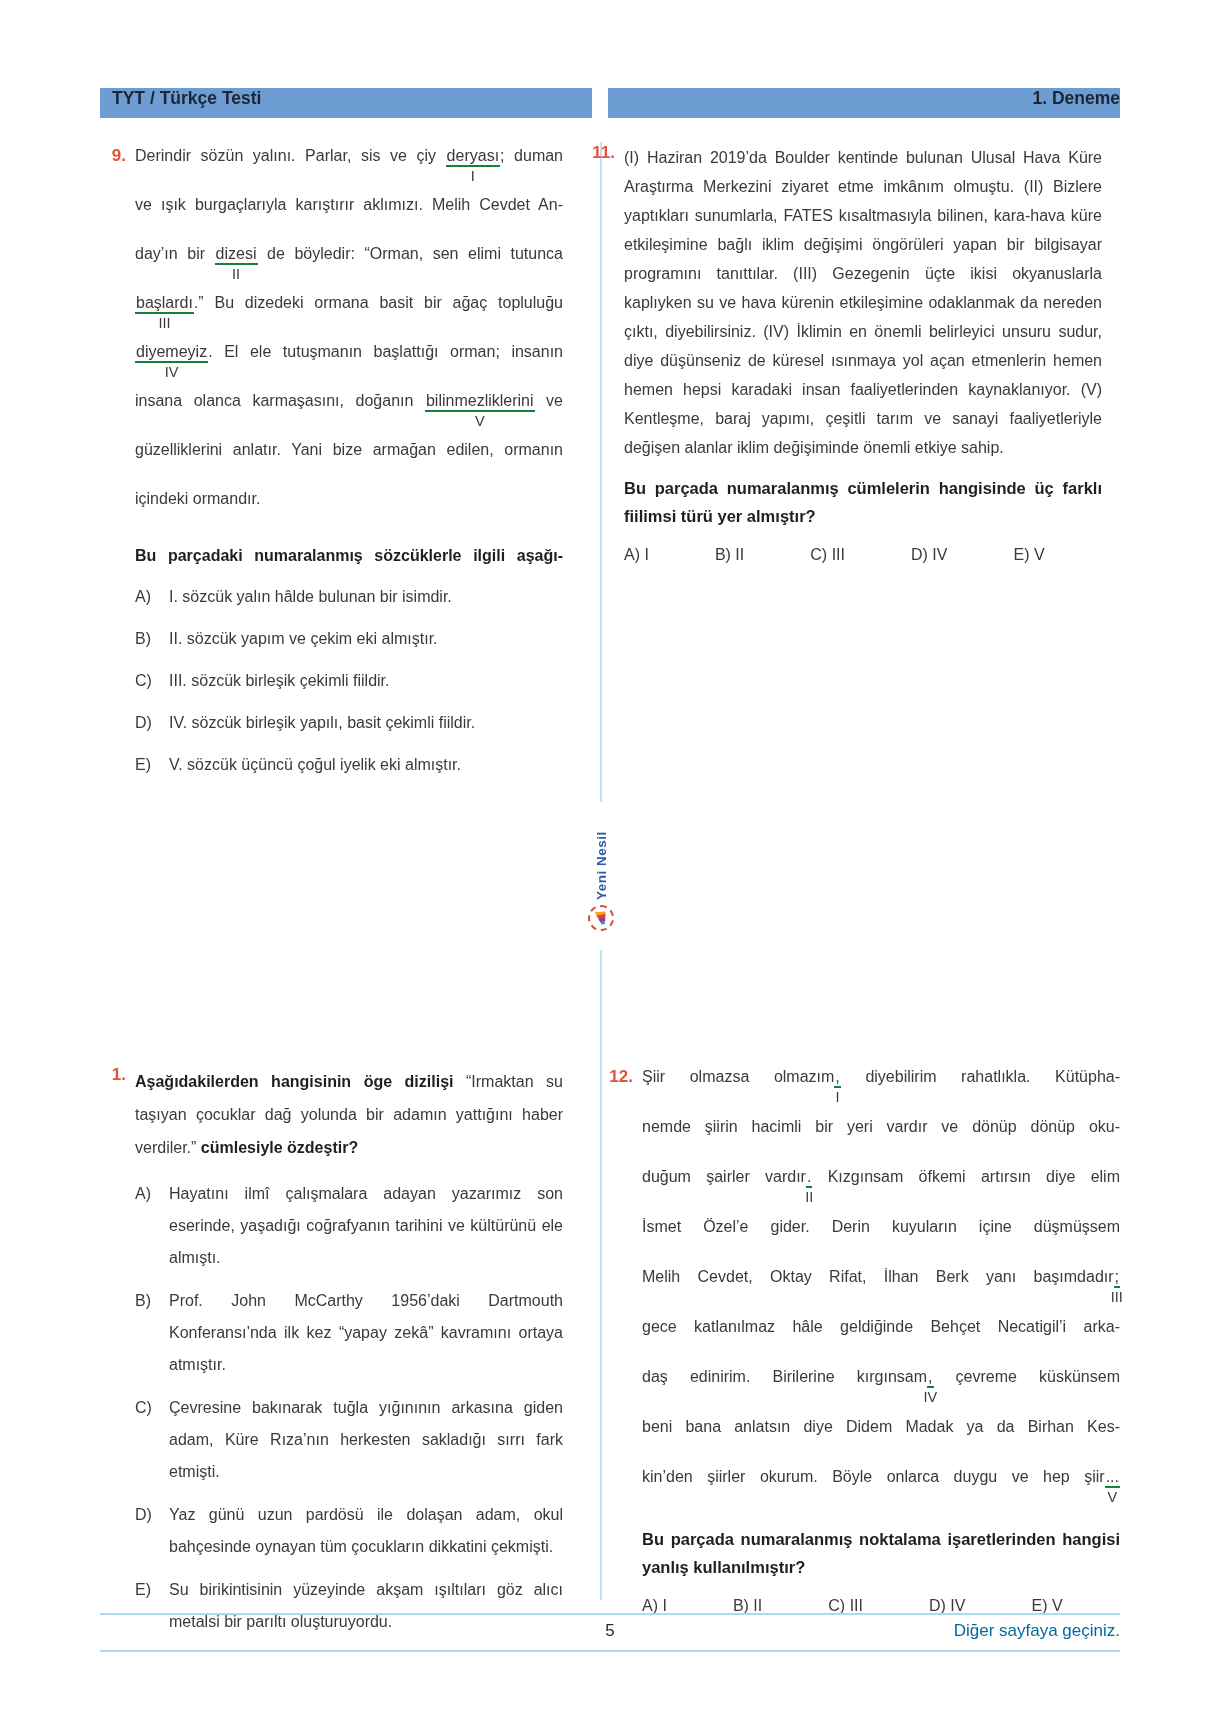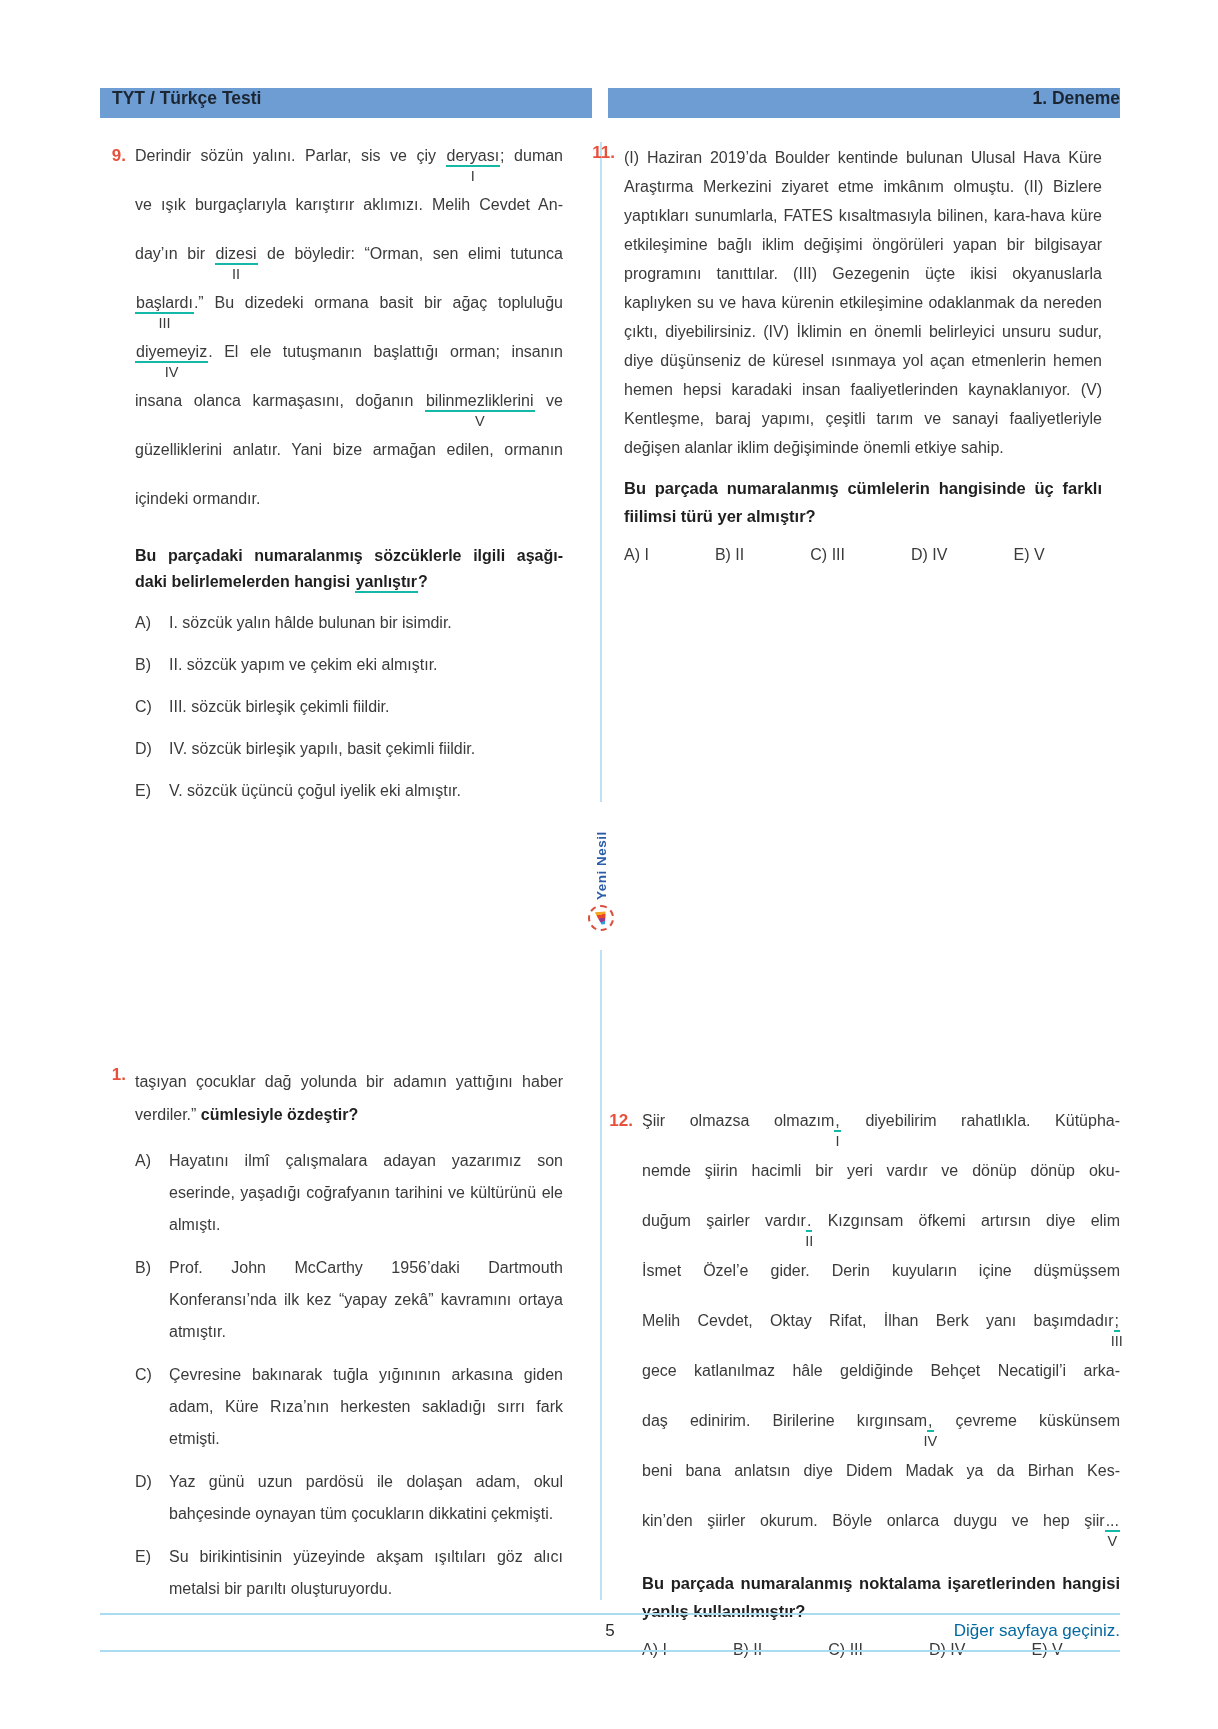--- a/index.html
+++ b/index.html
@@ -24,33 +24,33 @@
               display:flex;align-items:center;justify-content:center;}
   .funnel{width:11px;height:14px;
           background:linear-gradient(180deg,#f5a623 0 26%,#e8452b 26% 52%,#993a8c 52% 76%,#2ba0d8 76% 100%);
           clip-path:polygon(0 0,100% 10%,68% 100%,38% 96%);transform:rotate(-12deg);}
 
   
   .q{position:absolute;}
   #q0{left:135px;top:146px;width:428px;}
   #q1{left:135px;top:1065px;width:428px;}
   #q2{left:624px;top:143px;width:478px;}
-  #q3{left:642px;top:1111px;width:478px;}
+  #q3{left:642px;top:1067px;width:478px;}
   .qnum{position:absolute;right:100%;margin-right:9px;top:0;font-weight:bold;font-size:17px;
         color:#e8503c;white-space:nowrap;}
 
   .pline{position:relative;line-height:20px;font-size:16px;}
   .pline.j{text-align:justify;text-align-last:justify;}
   .p9 .pline{height:49px;}
   .p12 .pline{height:50px;}
   .s9 .pline{height:26px;}
   .s10 .pline{height:33px;line-height:33px;}
 
   .b{font-weight:bold;color:#1f1f1f;}
-  .u{display:inline-block;position:relative;border-bottom:2px solid #14b8a6;padding:0 1px;line-height:18px;}
+  .u{display:inline-block;position:relative;border-bottom:2px solid #15803d;padding:0 1px;line-height:18px;}
   .mark{position:absolute;top:calc(100% + 2px);left:50%;transform:translateX(-50%);
         font-size:14.5px;font-weight:normal;color:#3a3a3a;border-bottom:none;}
 
   .stem{margin-top:8px;}
   .stem-first{margin-top:0;}
   .stem-p{font-weight:bold;color:#1f1f1f;font-size:16.5px;line-height:28px;text-align:justify;margin-top:12px;}
   #q3 .stem-p{margin-top:2px;}
   .passage-p{font-size:16px;line-height:29px;text-align:justify;}
 
   .opts{margin-top:14px;}
@@ -98,21 +98,20 @@
         <div class="pline j"><span>ve ışık burgaçlarıyla karıştırır aklımızı. Melih Cevdet An-</span></div>
         <div class="pline j"><span>day’ın bir </span><span class="u">dizesi<span class="mark">II</span></span><span> de böyledir: “Orman, sen elimi tutunca</span></div>
         <div class="pline j"><span class="u">başlardı<span class="mark">III</span></span><span>.” Bu dizedeki ormana basit bir ağaç topluluğu</span></div>
         <div class="pline j"><span class="u">diyemeyiz<span class="mark">IV</span></span><span>. El ele tutuşmanın başlattığı orman; insanın</span></div>
         <div class="pline j"><span>insana olanca karmaşasını, doğanın </span><span class="u">bilinmezliklerini<span class="mark">V</span></span><span> ve</span></div>
         <div class="pline j"><span>güzelliklerini anlatır. Yani bize armağan edilen, ormanın</span></div>
         <div class="pline"><span>içindeki ormandır.</span></div>
       </div>
     <div class="stem s9">
         <div class="pline j"><span class="b">Bu parçadaki numaralanmış sözcüklerle ilgili aşağı-</span></div>
-        <div class="pline"><span class="b">daki belirlemelerden hangisi </span><span class="b u">yanlıştır</span><span class="b">?</span></div>
       </div>
     <div class="opts opts9">
         <div class="opt">
           <span class="opt-letter">A)</span>
           <span class="opt-text">I. sözcük yalın hâlde bulunan bir isimdir.</span>
         </div>
         <div class="opt">
           <span class="opt-letter">B)</span>
           <span class="opt-text">II. sözcük yapım ve çekim eki almıştır.</span>
         </div>
@@ -127,20 +126,21 @@
         <div class="opt">
           <span class="opt-letter">E)</span>
           <span class="opt-text">V. sözcük üçüncü çoğul iyelik eki almıştır.</span>
         </div>
       </div>
   </section>
 
   <section class="q" id="q1">
     <span class="qnum">1.</span>
     <div class="stem s10 stem-first">
+        <div class="pline j"><span class="b">Aşağıdakilerden hangisinin öge dizilişi</span><span> “Irmaktan su</span></div>
         <div class="pline j"><span>taşıyan çocuklar dağ yolunda bir adamın yattığını haber</span></div>
         <div class="pline"><span>verdiler.” </span><span class="b">cümlesiyle özdeştir</span><span class="b">?</span></div>
       </div>
     <div class="opts opts10">
         <div class="opt">
           <span class="opt-letter">A)</span>
           <span class="opt-text jt">Hayatını ilmî çalışmalara adayan yazarımız son eserinde, yaşadığı coğrafyanın tarihini ve kültürünü ele almıştı.</span>
         </div>
         <div class="opt">
           <span class="opt-letter">B)</span>

